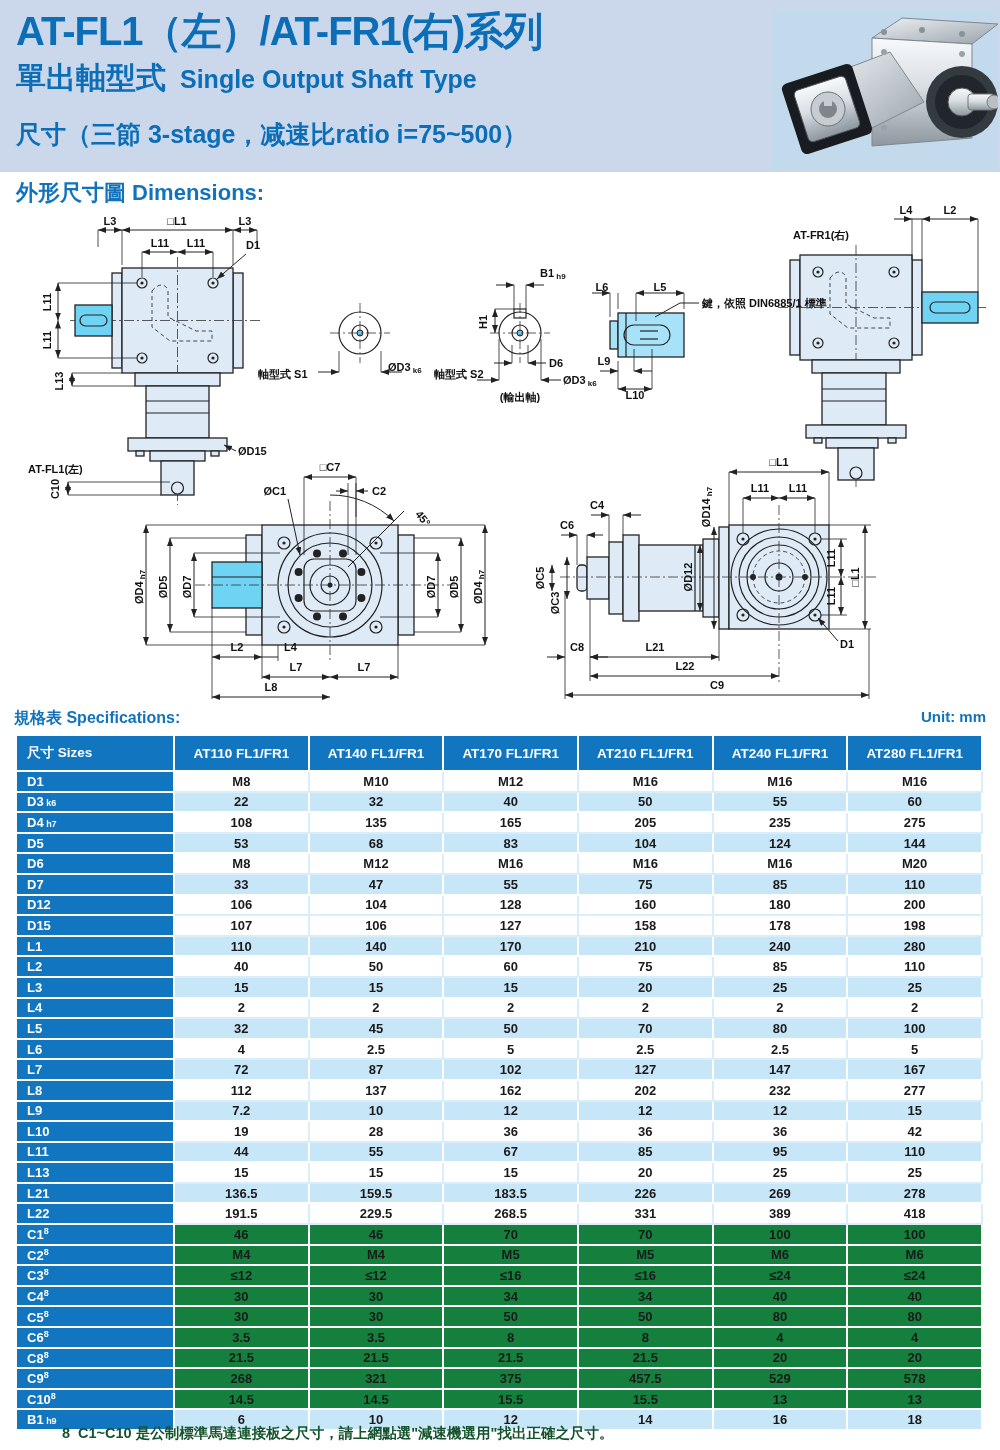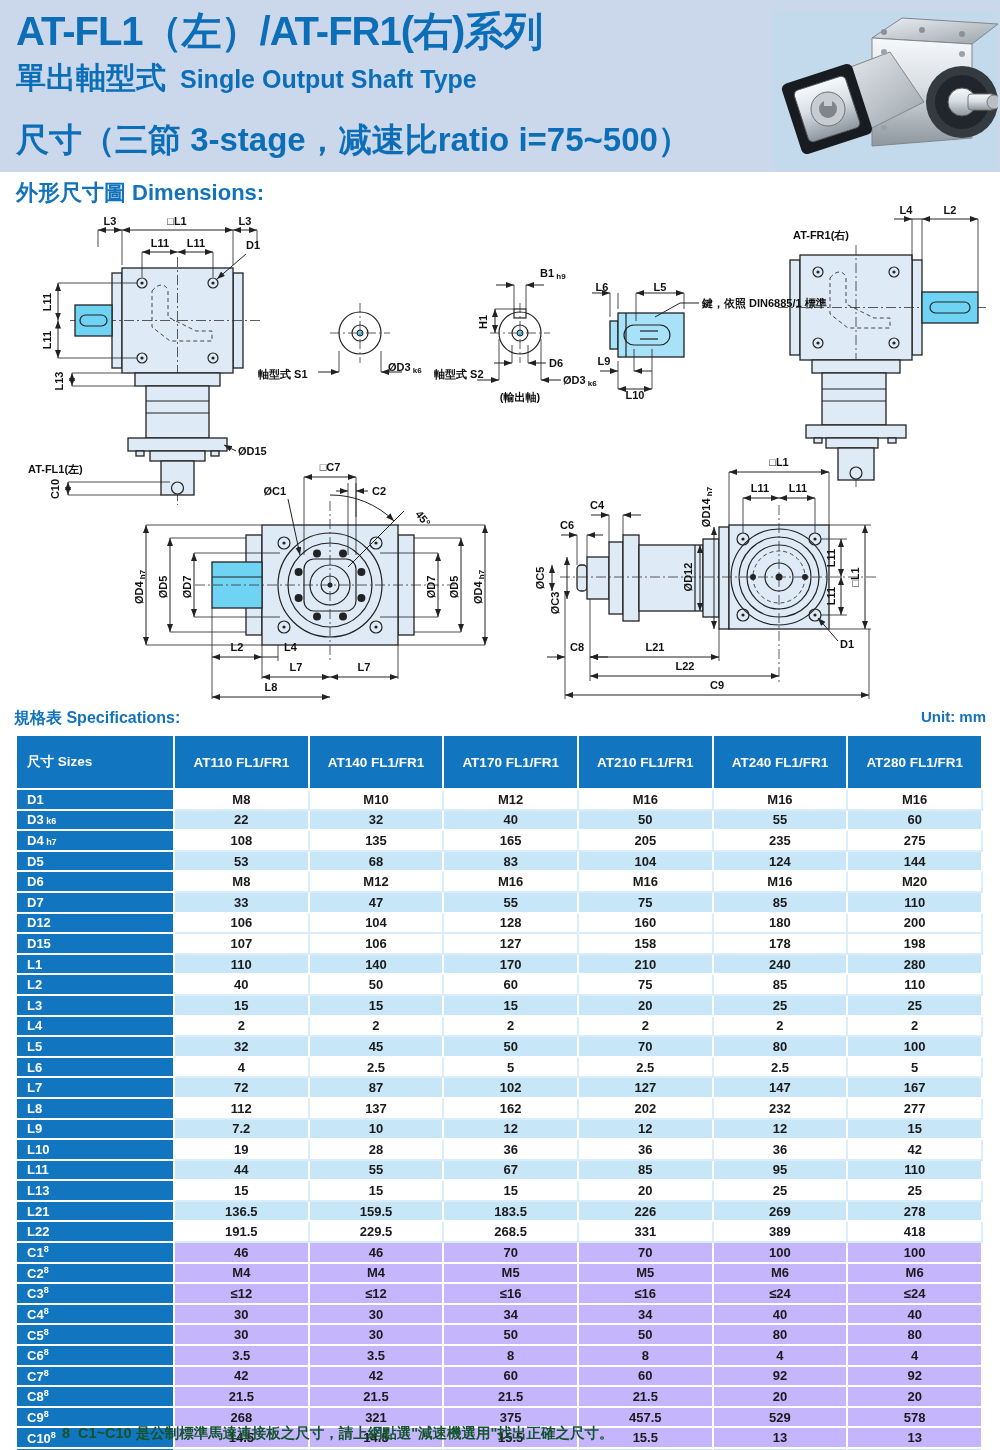--- a/index.html
+++ b/index.html
@@ -4,21 +4,21 @@
 <style>
   html,body{margin:0;padding:0;background:#fff;}
   #page{position:relative;width:1000px;height:1450px;background:#fff;overflow:hidden;
         font-family:"Liberation Sans","DejaVu Sans",sans-serif;}
   
   .band{position:absolute;left:0;top:0;width:1000px;height:172px;background:#CBD8EB;}
   .t1{position:absolute;left:16px;top:4px;font-size:40px;font-weight:800;color:#0D6EB8;letter-spacing:-1px;white-space:nowrap;}
   .t2{position:absolute;left:16px;top:58px;white-space:nowrap;color:#0D6EB8;}
   .t2 .zh{font-size:30px;font-weight:800;}
   .t2 .en{font-size:25px;font-weight:800;margin-left:14px;}
-  .t3{position:absolute;left:16px;top:118px;font-size:33px;font-weight:800;color:#0D6EB8;white-space:nowrap;}
+  .t3{position:absolute;left:16px;top:118px;font-size:25px;font-weight:800;color:#0D6EB8;white-space:nowrap;}
   .photo{position:absolute;left:772px;top:10px;width:226px;height:160px;}
   
   .dimhead{position:absolute;left:16px;top:178px;font-size:22px;font-weight:800;color:#1273BC;}
   #draw{position:absolute;left:0;top:205px;}
   #draw text{font-weight:700;font-size:11px;fill:#111;font-family:"Liberation Sans",sans-serif;}
   .ln{stroke:#222;stroke-width:1.2;fill:none;}
   .fillb{fill:#DEEAF6;stroke:#222;stroke-width:1.3;}
   .cy{fill:#6FD4F4;stroke:#222;stroke-width:1.3;}
   .cy2{fill:#A8E2F8;stroke:#222;stroke-width:1.3;}
   .dd{stroke:#333;stroke-width:.8;stroke-dasharray:10 3 2 3;fill:none;}
@@ -26,30 +26,30 @@
   .ext{stroke:#222;stroke-width:.8;fill:none;}
   .db{stroke:#222;stroke-width:1;fill:none;marker-start:url(#as);marker-end:url(#ae);}
   .de{stroke:#222;stroke-width:1;fill:none;marker-end:url(#ae);}
   .d0{stroke:#222;stroke-width:1;fill:none;}
   
   .specrow{position:absolute;left:14px;top:708px;width:972px;}
   .spectitle{font-size:16px;font-weight:800;color:#1273BC;float:left;}
   .unit{font-size:15px;font-weight:800;color:#1273BC;float:right;}
   table.spec{position:absolute;left:17px;top:736px;width:966px;border-collapse:separate;border-spacing:0;table-layout:fixed;}
   table.spec th{background:#1176BF;color:#fff;font-size:13.5px;font-weight:700;height:26px;
-                border-right:2px solid #fff;border-bottom:2px solid #fff;padding:13px;}
+                border-right:2px solid #fff;border-bottom:2px solid #fff;padding:4px;}
   table.spec th.szh{text-align:left;padding-left:10px;}
   table.spec td{height:18.6px;padding:0;font-size:13px;font-weight:700;color:#1a1a1a;text-align:center;
                 border-right:2px solid #fff;border-bottom:2px solid #fff;}
   table.spec td.lbl{background:#1176BF;color:#fff;text-align:left;padding-left:10px;font-size:13px;}
   .rsub{font-size:9px;}
   .rsup{font-size:9px;vertical-align:super;}
   tr.r-w td.v{background:#FFFFFF;border-right-color:#D9EEFA;border-bottom-color:#D9EEFA;}
   tr.r-l td.v{background:#C7E6F8;}
-  tr.r-c td.v{background:#c4b5fd;}
+  tr.r-c td.v{background:#15803d;}
   
   .foot{position:absolute;left:18px;top:1424px;font-size:14.5px;font-weight:800;color:#14532d;white-space:nowrap;margin-left:44px;}
   .foot .mk{margin-right:8px;}
 </style>
 </head>
 <body>
 
 <div id="page">
 
   <div class="band">
@@ -732,29 +732,20 @@
         <tr class="r-c">
           <td class="lbl">C6<span class="rsup">8</span></td>
           <td class="v">3.5</td>
           <td class="v">3.5</td>
           <td class="v">8</td>
           <td class="v">8</td>
           <td class="v">4</td>
           <td class="v">4</td>
         </tr>
         <tr class="r-c">
-          <td class="lbl">C7<span class="rsup">8</span></td>
-          <td class="v">42</td>
-          <td class="v">42</td>
-          <td class="v">60</td>
-          <td class="v">60</td>
-          <td class="v">92</td>
-          <td class="v">92</td>
-        </tr>
-        <tr class="r-c">
           <td class="lbl">C8<span class="rsup">8</span></td>
           <td class="v">21.5</td>
           <td class="v">21.5</td>
           <td class="v">21.5</td>
           <td class="v">21.5</td>
           <td class="v">20</td>
           <td class="v">20</td>
         </tr>
         <tr class="r-c">
           <td class="lbl">C9<span class="rsup">8</span></td>

